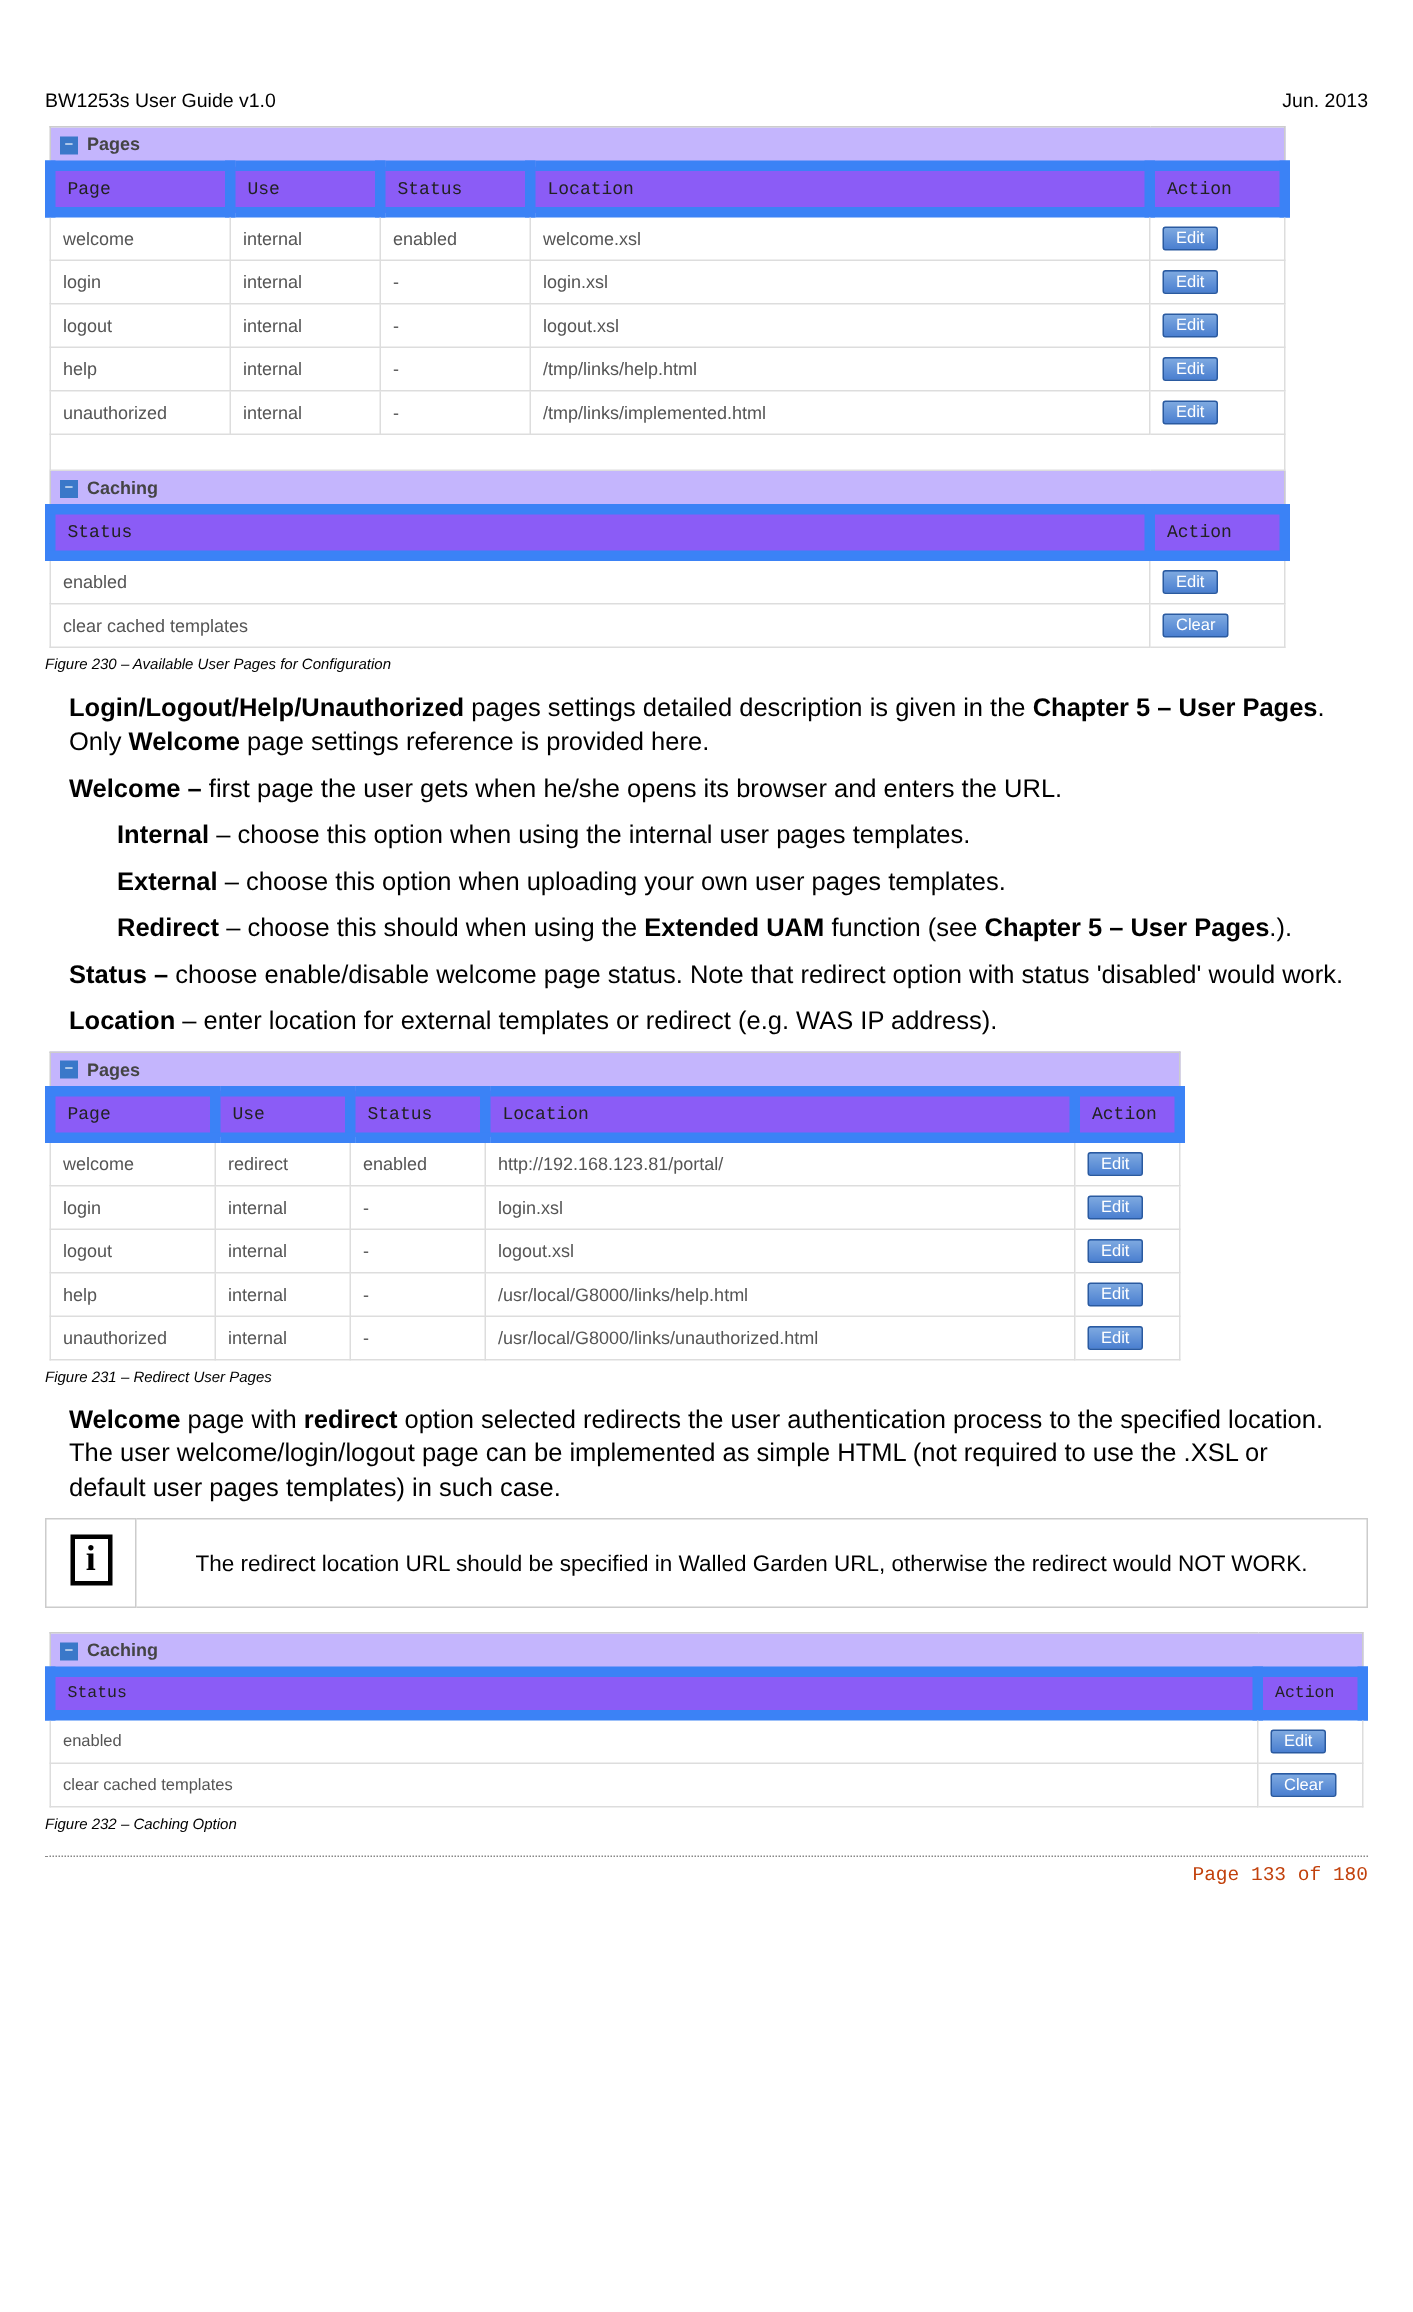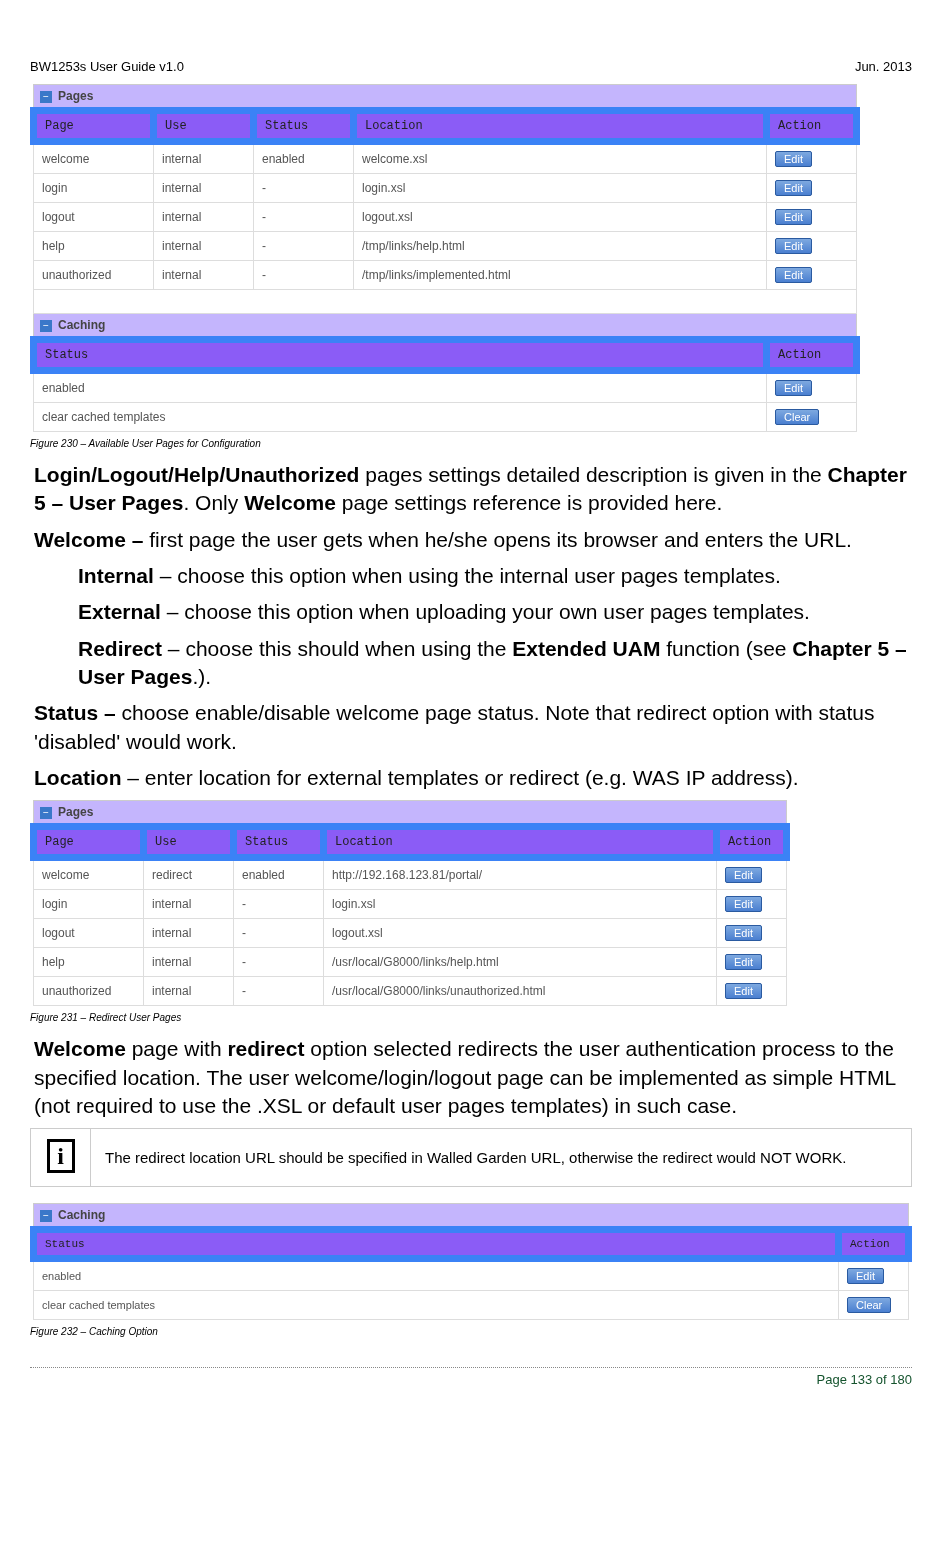--- a/index.html
+++ b/index.html
@@ -65,53 +65,55 @@
     font-size: 11px;
     padding: 1px 8px;
     cursor: pointer;
     border-radius: 2px;
   }
   .caption {
     font-style: italic;
     font-size: 10px;
     margin: 6px 0 12px 0;
   }
-  .para { margin: 8px 4px; font-size: 21px; line-height: 1.35; }
+  .para { margin: 8px 16px; font-size: 17px; line-height: 1.35; }
   .para b { font-weight: bold; }
   .indented { margin-left: 48px; }
   .info-table {
     width: 100%;
     border: 1px solid #ccc;
     border-collapse: collapse;
     margin: 8px 0 16px 0;
+    text-align: center;
   }
   .info-table td { padding: 10px 14px; vertical-align: middle; font-size: 15px; }
   .info-icon-td { width: 60px; text-align: center; border-right: 1px solid #ccc; }
   .info-icon {
     display: inline-block;
     width: 28px; height: 34px;
     border: 3px solid #000;
     position: relative;
   }
   .info-icon::after {
     content: "i";
     position: absolute;
     left: 50%; top: 50%;
     transform: translate(-50%,-50%);
     font-family: "Times New Roman", serif;
     font-weight: bold;
     font-size: 24px;
   }
   .footer-dots {
     border-top: 1px dotted #888;
-    margin-top: 30px;
+    margin-top: 15px;
     padding-top: 4px;
     text-align: right;
-    color: #14532d;
+    color: #c2410c;
     font-size: 13px;
+    font-family: Liberation Mono, monospace;
   }
 </style>
 </head>
 <body>
 
 <div class="header-row">
   <span>BW1253s User Guide v1.0</span>
   <span>Jun.  2013</span>
 </div>
 

